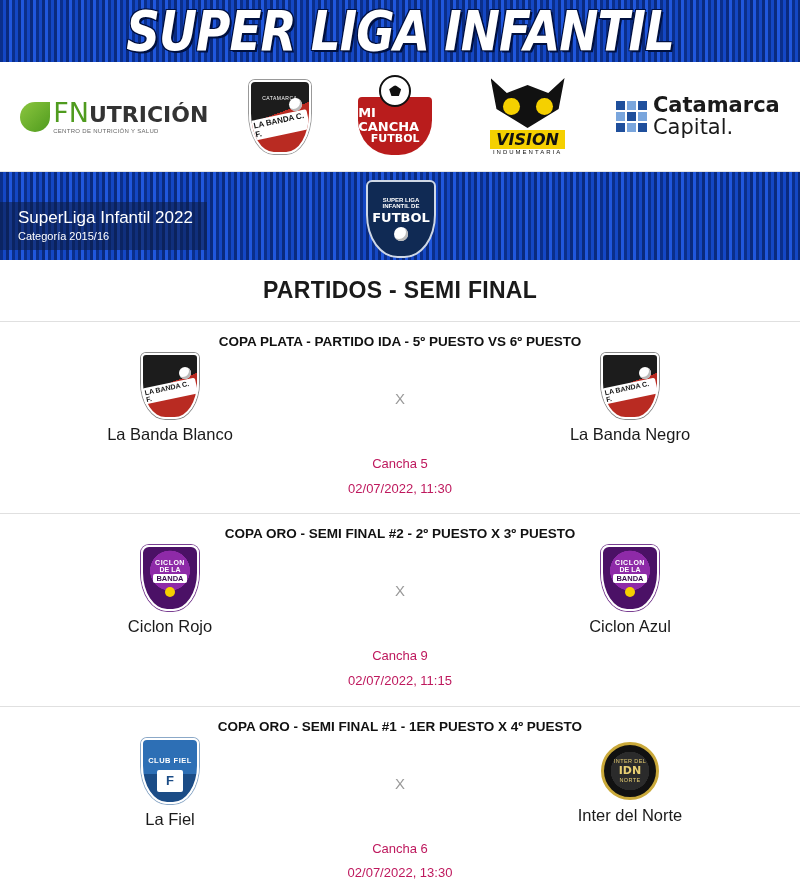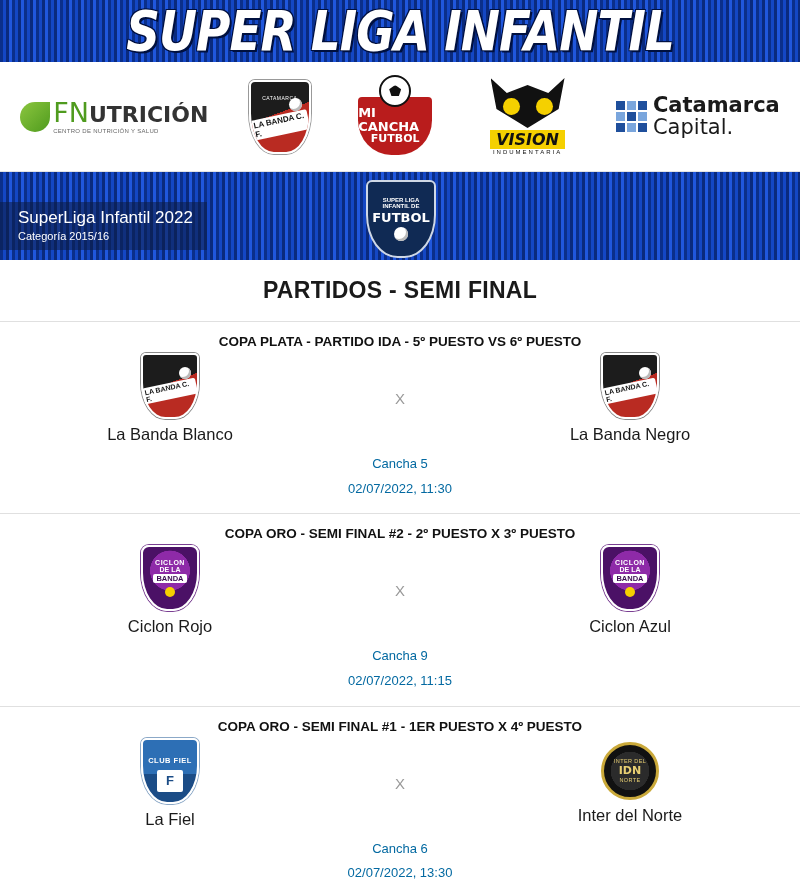--- a/index.html
+++ b/index.html
@@ -181,21 +181,21 @@
     text-align: center; font-size: 13.5px; font-weight: bold; color: #111;
     margin: 2px 0 4px;
   }
   .match-row {
     display: grid; grid-template-columns: 1fr 120px 1fr;
     align-items: center;
   }
   .team { display: flex; flex-direction: column; align-items: center; }
   .team-name { font-size: 16.5px; color: #1a1a1a; margin-top: 6px; }
   .vs { text-align: center; color: #9a9a9a; font-size: 15px; }
-  .match-meta { text-align: center; color: #0369a1; font-size: 13px; margin-top: 8px; line-height: 1.9; }
+  .match-meta { text-align: center; color: #be185d; font-size: 13px; margin-top: 8px; line-height: 1.9; }
 
   
   .logo { width: 58px; height: 66px; position: relative; }
 
   .logo.labanda {
     background: linear-gradient(160deg,#1c1c1c 0 46%, #b92b22 46% 100%);
     border: 2px solid #ffffff;
     border-radius: 5px 5px 42% 42% / 5px 5px 55% 55%;
     box-shadow: 0 0 0 1px #8a8a8a;
     display: flex; align-items: center; justify-content: center;

